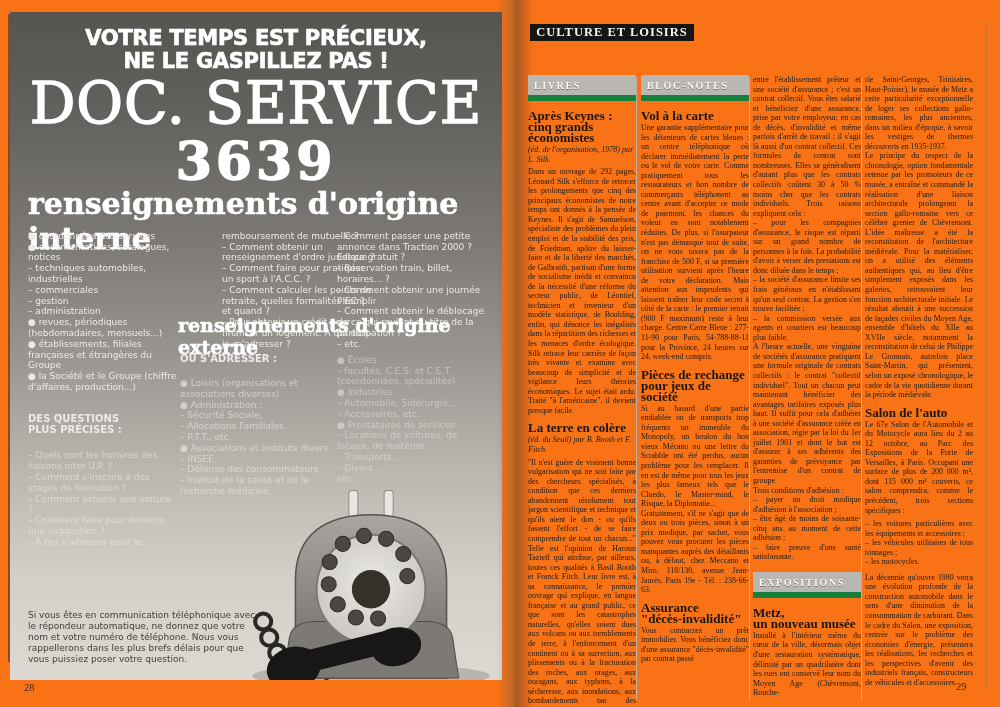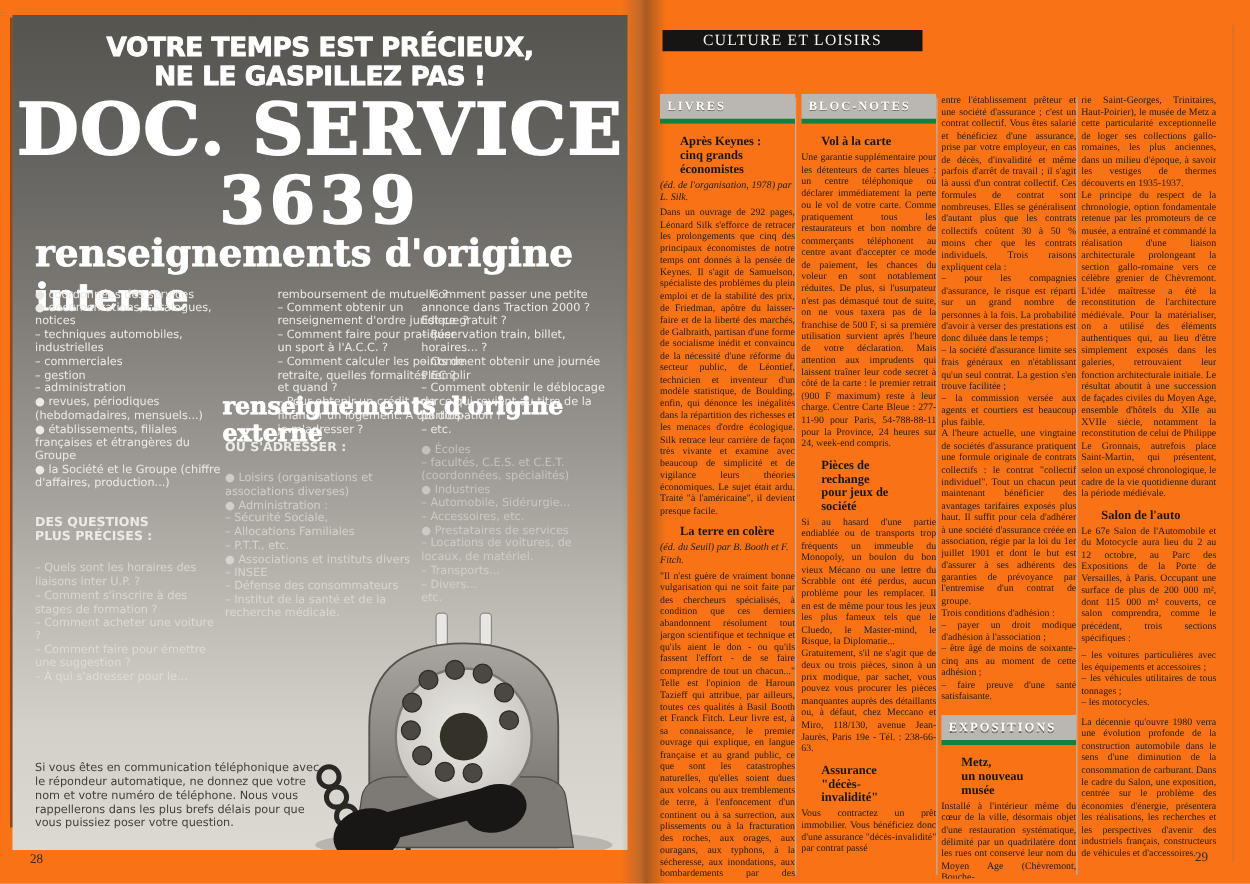--- a/index.html
+++ b/index.html
@@ -9,21 +9,21 @@
   
   .ad{position:absolute;left:10px;top:12px;width:492px;height:668px;
       background:linear-gradient(180deg,#56544f 0%,#64625e 16%,#7c7975 34%,#9a9792 52%,#bcb9b3 70%,#d3d0ca 85%,#dcd9d3 100%);
       overflow:hidden;}
   .edge-line{position:absolute;left:8px;top:14px;width:2px;height:648px;background:rgba(45,42,38,.55);}
   .ad .headline{position:absolute;left:0;width:100%;text-align:center;color:#fff;
       font-family:"DejaVu Sans",sans-serif;font-weight:bold;font-size:21px;letter-spacing:-.3px;
       -webkit-text-stroke:.7px #fff;}
   .hl1{top:14px;} .hl2{top:37px;}
   .ad .bigtitle{position:absolute;left:0;top:58px;width:100%;text-align:center;color:#fff;
-      font-family:"DejaVu Serif",serif;font-weight:bold;font-size:57px;letter-spacing:1px;
+      font-family:"DejaVu Serif",serif;font-weight:normal;font-size:57px;letter-spacing:1px;
       -webkit-text-stroke:1.5px #fff;}
   .ad .bignumber{position:absolute;left:0;top:118px;width:100%;text-align:center;color:#fff;
       font-family:"DejaVu Serif",serif;font-weight:bold;font-size:52px;letter-spacing:4px;
       -webkit-text-stroke:1.5px #fff;}
   .ad .sec-head{position:absolute;color:#fff;font-family:"DejaVu Serif",serif;font-weight:bold;
       -webkit-text-stroke:.6px #fff;}
   .head-interne{left:18px;top:174px;font-size:30px;}
   .head-externe{left:168px;top:302px;font-size:19px;}
   .adcol{position:absolute;color:#eceae6;font-family:"DejaVu Sans",sans-serif;font-size:9px;line-height:10.8px;white-space:pre-line;}
   .ad .mini-head{font-family:"DejaVu Sans",sans-serif;font-weight:bold;font-size:10px;line-height:11.5px;color:#eceae6;white-space:pre-line;}
@@ -33,32 +33,32 @@
       font-family:"DejaVu Sans",sans-serif;font-size:9px;line-height:11px;}
   .phone{position:absolute;left:232px;top:412px;width:258px;height:262px;}
   .pageno{position:absolute;font-family:"Liberation Serif",serif;font-size:10.5px;color:#2f2d2a;}
   .pn-left{left:24px;top:682px;}
   .pn-right{left:956px;top:681px;}
 
   
   .gutter{position:absolute;left:497px;top:0;width:36px;height:707px;
       background:linear-gradient(90deg,rgba(110,104,94,0) 0%,rgba(92,86,76,.35) 42%,rgba(58,54,47,.42) 55%,rgba(110,104,94,0) 100%);}
   .right-edge{position:absolute;left:986px;top:20px;width:1px;height:670px;background:rgba(120,112,98,.35);}
-  .culture-bar{position:absolute;left:530px;top:24px;width:208px;height:17px;background:#17161​4;background:#161513;
-      color:#f6f4ef;font-family:"Liberation Serif",serif;font-weight:normal;font-size:12.5px;
+  .culture-bar{position:absolute;left:530px;top:24px;width:164px;height:17px;background:#17161​4;background:#161513;
+      color:#f6f4ef;font-family:"Liberation Serif",serif;font-weight:bold;font-size:12.5px;
       letter-spacing:1px;text-align:center;line-height:17px;}
   .col{position:absolute;top:75px;width:108px;height:628px;overflow:hidden;}
   .c1{left:528px;} .c2{left:641px;} .c3{left:753px;} .c4{left:865px;}
   .colrule{position:absolute;top:78px;width:1px;height:622px;background:#b7b3ab;}
   .r1{left:636px;} .r2{left:748.5px;} .r3{left:860.5px;}
-  .sec-box{background:#bab7b2;border-bottom:4px solid #15803d;color:#fcfbf8;
+  .sec-box{background:#bab7b2;border-bottom:6px solid #15803d;color:#fcfbf8;
       font-family:"Liberation Serif",serif;font-weight:bold;font-size:10px;letter-spacing:1.6px;
       padding:5px 6px 4px;margin:0 0 9px;text-shadow:0 1px 0 #716e69;}
-  .art-title{font-family:"Liberation Serif",serif;font-weight:bold;font-size:10px;line-height:11px;
-      color:#181614;margin:7px 16px 2px;white-space:pre-line;}
+  .art-title{font-family:"Liberation Serif",serif;font-weight:bold;font-size:13px;line-height:11px;
+      color:#181614;margin:7px 0 2px;white-space:pre-line;}
   .byline{font-family:"Liberation Serif",serif;font-style:italic;font-size:8.1px;line-height:9.6px;color:#23211e;margin:0 0 3px;}
   .bodytext{font-family:"Liberation Serif",serif;font-size:7.9px;line-height:9.55px;color:#1d1b18;
       text-align:justify;margin:0 0 4px;white-space:pre-line;}
 </style>
 </head>
 <body>
 
 <div class="scan">
 
   <div class="ad">

